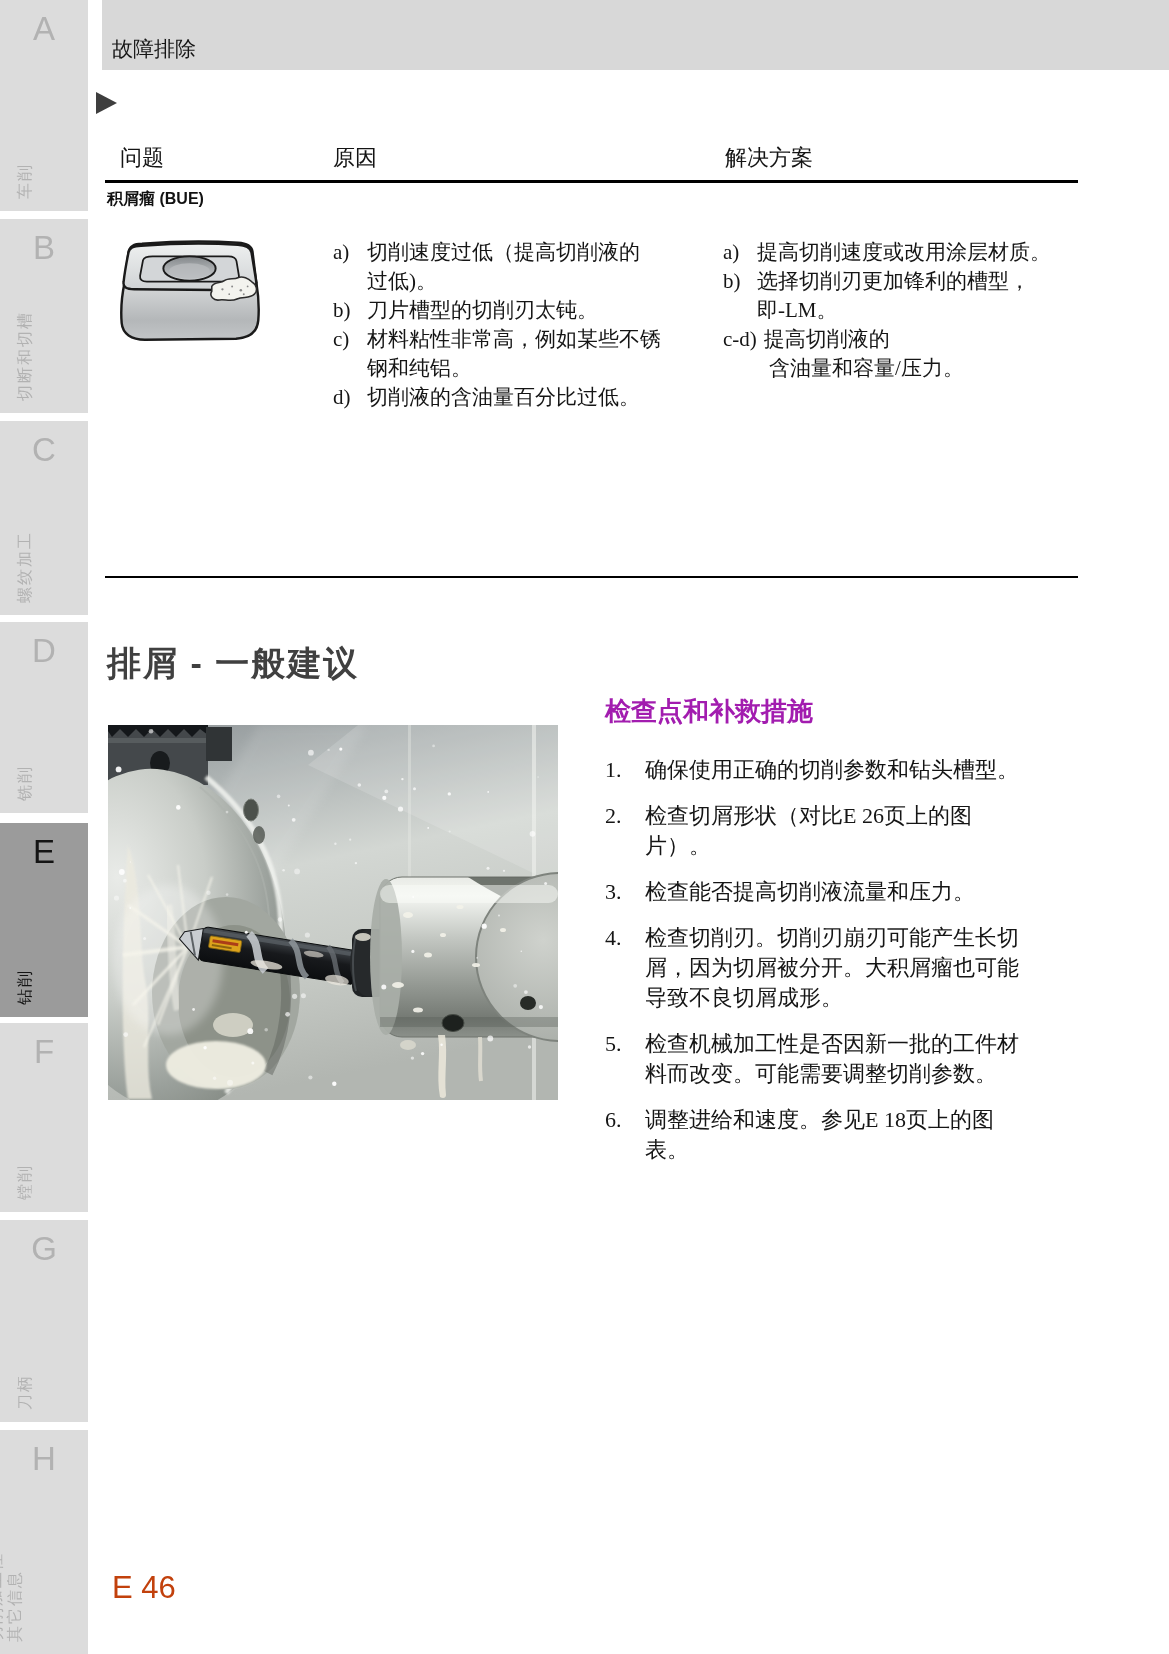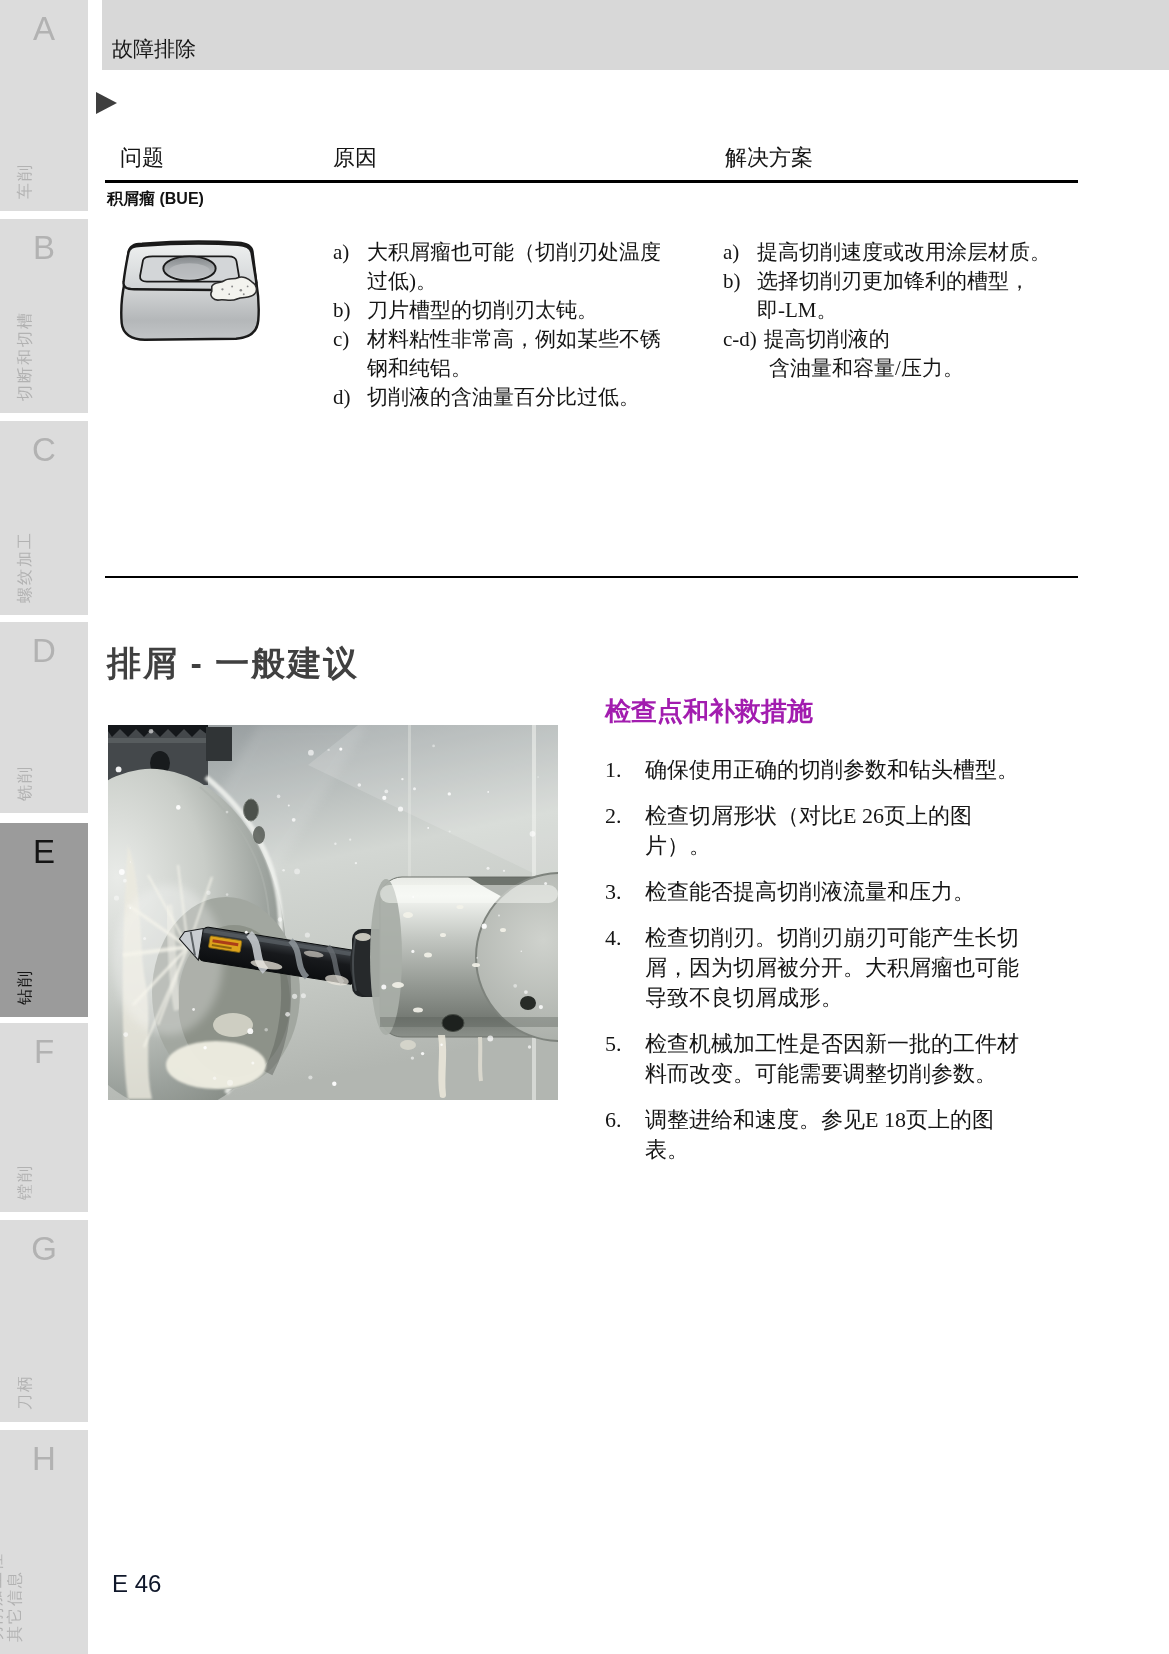--- a/index.html
+++ b/index.html
@@ -38,21 +38,21 @@
   .tr-item .lbl{flex:0 0 auto;min-width:27px;margin-right:7px;}
   .tr-item .txt{white-space:pre-wrap;}
   
   .section-title{position:absolute;left:107px;top:618px;font-size:34px;font-weight:700;color:#404040;letter-spacing:2px;}
   .photo-wrap{position:absolute;left:108px;top:725px;width:450px;height:375px;}
   .right-col{position:absolute;left:605px;top:694px;width:422px;}
   .right-col h2{margin:0 0 26px 0;font-size:26px;font-weight:bold;color:#a21caf;}
   .cp{display:flex;font-size:22px;line-height:30px;margin-bottom:16px;font-family:"Liberation Serif","DejaVu Serif",serif;color:#151515;}
   .cp .num{flex:0 0 40px;}
   .cp .txt{white-space:pre-wrap;}
-  .page-num{position:absolute;left:112px;top:1570px;font-size:24px;color:#0f172a;}
+  .page-num{position:absolute;left:112px;top:1570px;font-size:31px;color:#c2410c;}
 </style>
 </head>
 <body>
 
 <div class="page">
 
   <div id="sidebar">
       <div class="tab" style="top: 0px; height: 211px;">
         <div class="tab-letter">A</div>
         <span class="tab-label">车削</span>
@@ -141,21 +141,21 @@
       <circle cx="133" cy="56" r="1.3"></circle>
         <circle cx="140" cy="52" r="0.9"></circle>
       <circle cx="121" cy="60" r="0.9"></circle>
         <circle cx="136" cy="60" r="1"></circle>
     </g>
   </svg>
 
   <div class="causes" id="causes">
       <div class="tr-item">
         <span class="lbl">a)</span>
-        <span class="txt">大积屑瘤也可能（切削刃处温度
+        <span class="txt">切削速度过低（提高切削液的
 过低)。</span>
       </div>
       <div class="tr-item">
         <span class="lbl">b)</span>
         <span class="txt">刀片槽型的切削刃太钝。</span>
       </div>
       <div class="tr-item">
         <span class="lbl">c)</span>
         <span class="txt">材料粘性非常高，例如某些不锈
 钢和纯铝。</span>

